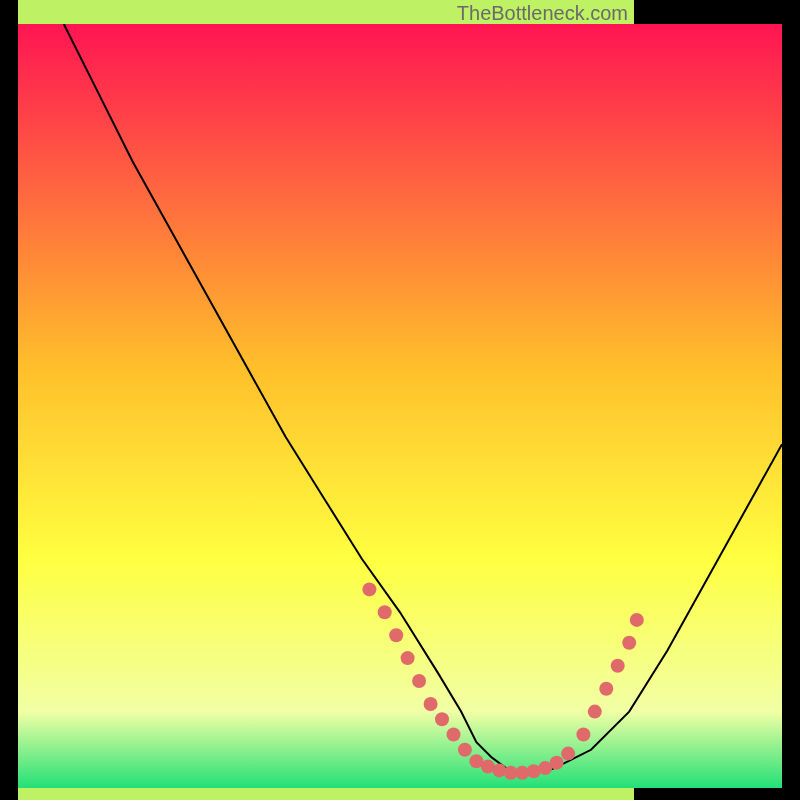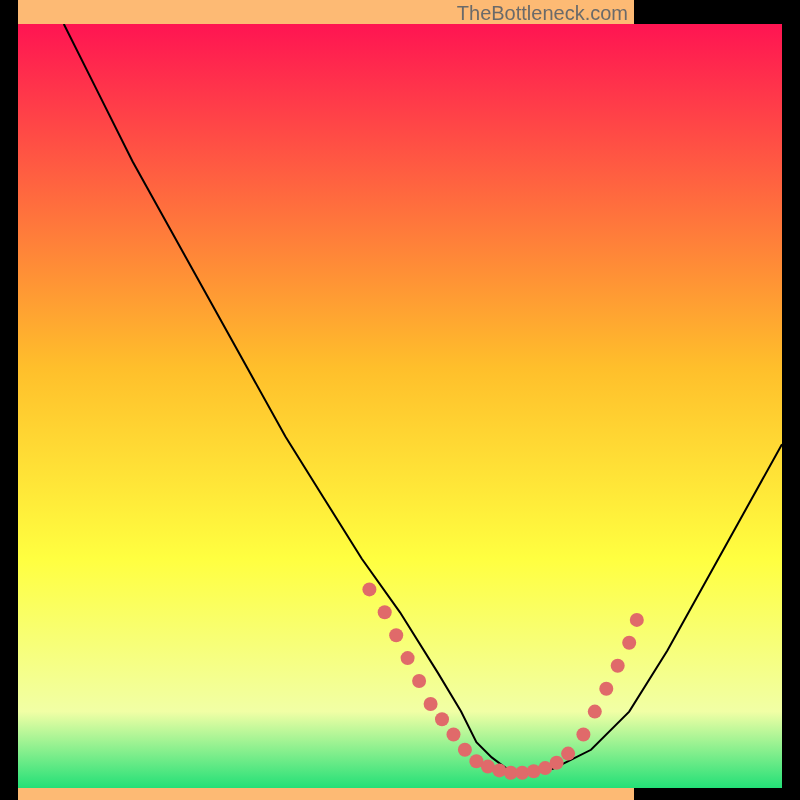--- a/index.html
+++ b/index.html
@@ -10,21 +10,21 @@
     height: 800px;
     overflow: hidden;
     font-family: Arial, Helvetica, sans-serif;
   }
   .frame {
     position: absolute;
     left: 18px;
     top: 0;
     width: 616px;
     height: 800px;
-    background: #fdba74;
+    background: #bef264;
   }
   .plot-area {
     position: absolute;
     left: 0;
     top: 24px;
     width: 764px;
     height: 764px;
     overflow: hidden;
   }
   .watermark {

